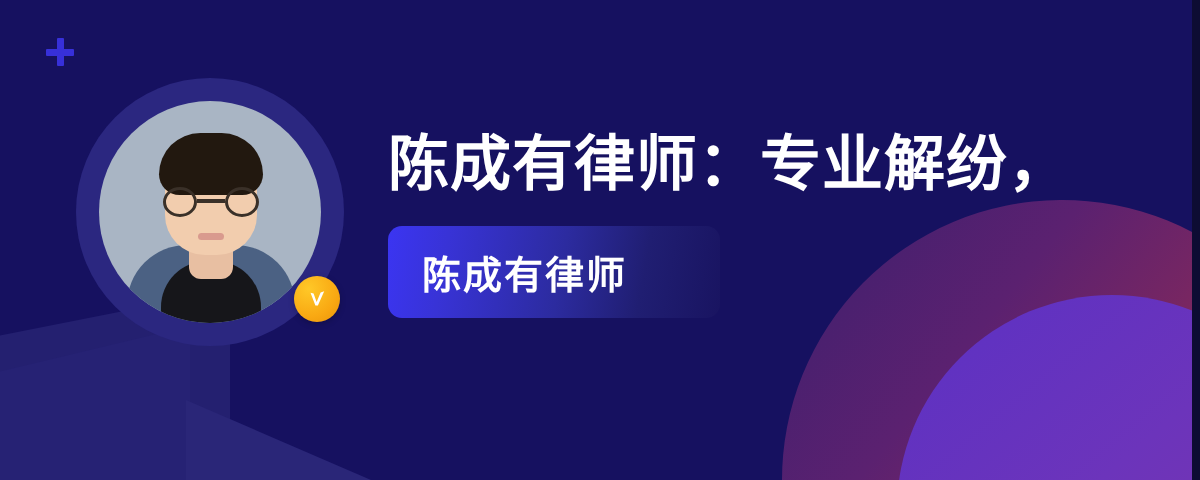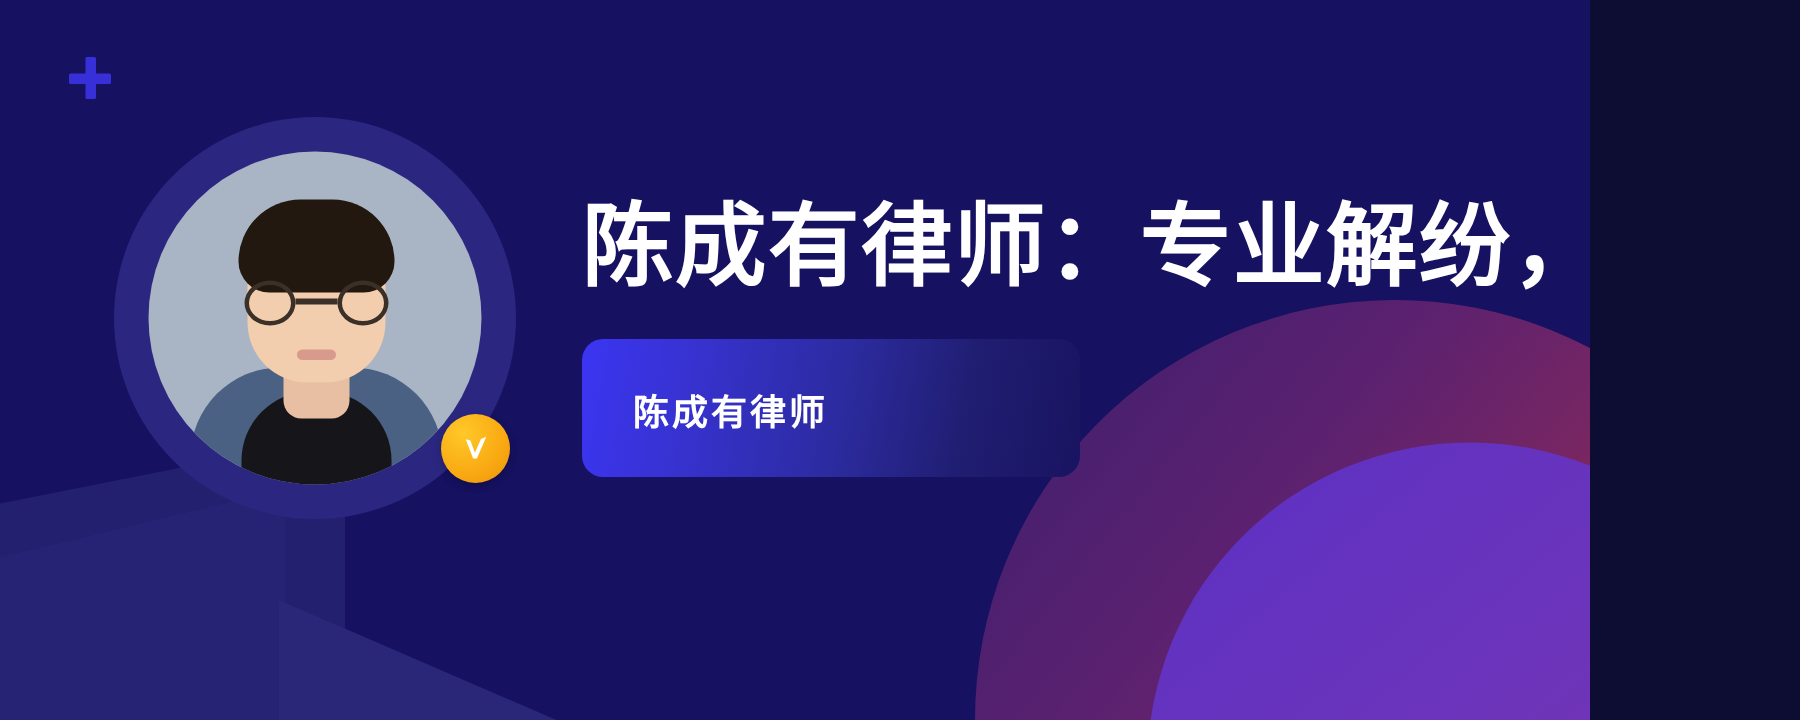--- a/index.html
+++ b/index.html
@@ -7,21 +7,21 @@
     margin: 0;
     padding: 0;
     background: #0d0c33;
   }
   body {
     font-family: "Liberation Sans", "DejaVu Sans", sans-serif;
   }
 
   #banner {
     position: relative;
-    width: 1060px;
+    width: 1192px;
     height: 480px;
     overflow: hidden;
     background: #161160;
     user-select: none;
   }
 
   
   .deco-layer {
     position: absolute;
     inset: 0;
@@ -230,21 +230,21 @@
     width: 332px;
     height: 92px;
     border: none;
     border-radius: 14px;
     padding: 0 0 0 34px;
     box-sizing: border-box;
     background: linear-gradient(100deg, #3a34f0 0%, #3732d2 18%, #2b2a9c 52%, #1f1d६f 75%, #191461 100%);
     background: linear-gradient(100deg, #3b35f2 0%, #3833d6 18%, #2c2b9f 52%, #201e72 76%, #191461 100%);
     color: #ffffff;
     font-family: "Liberation Sans", "DejaVu Sans", sans-serif;
-    font-size: 24px;
+    font-size: 39px;
     font-weight: bold;
     letter-spacing: 2px;
     cursor: pointer;
     text-align: left;
   }
 </style>
 </head>
 <body>
 
 <div id="banner">

